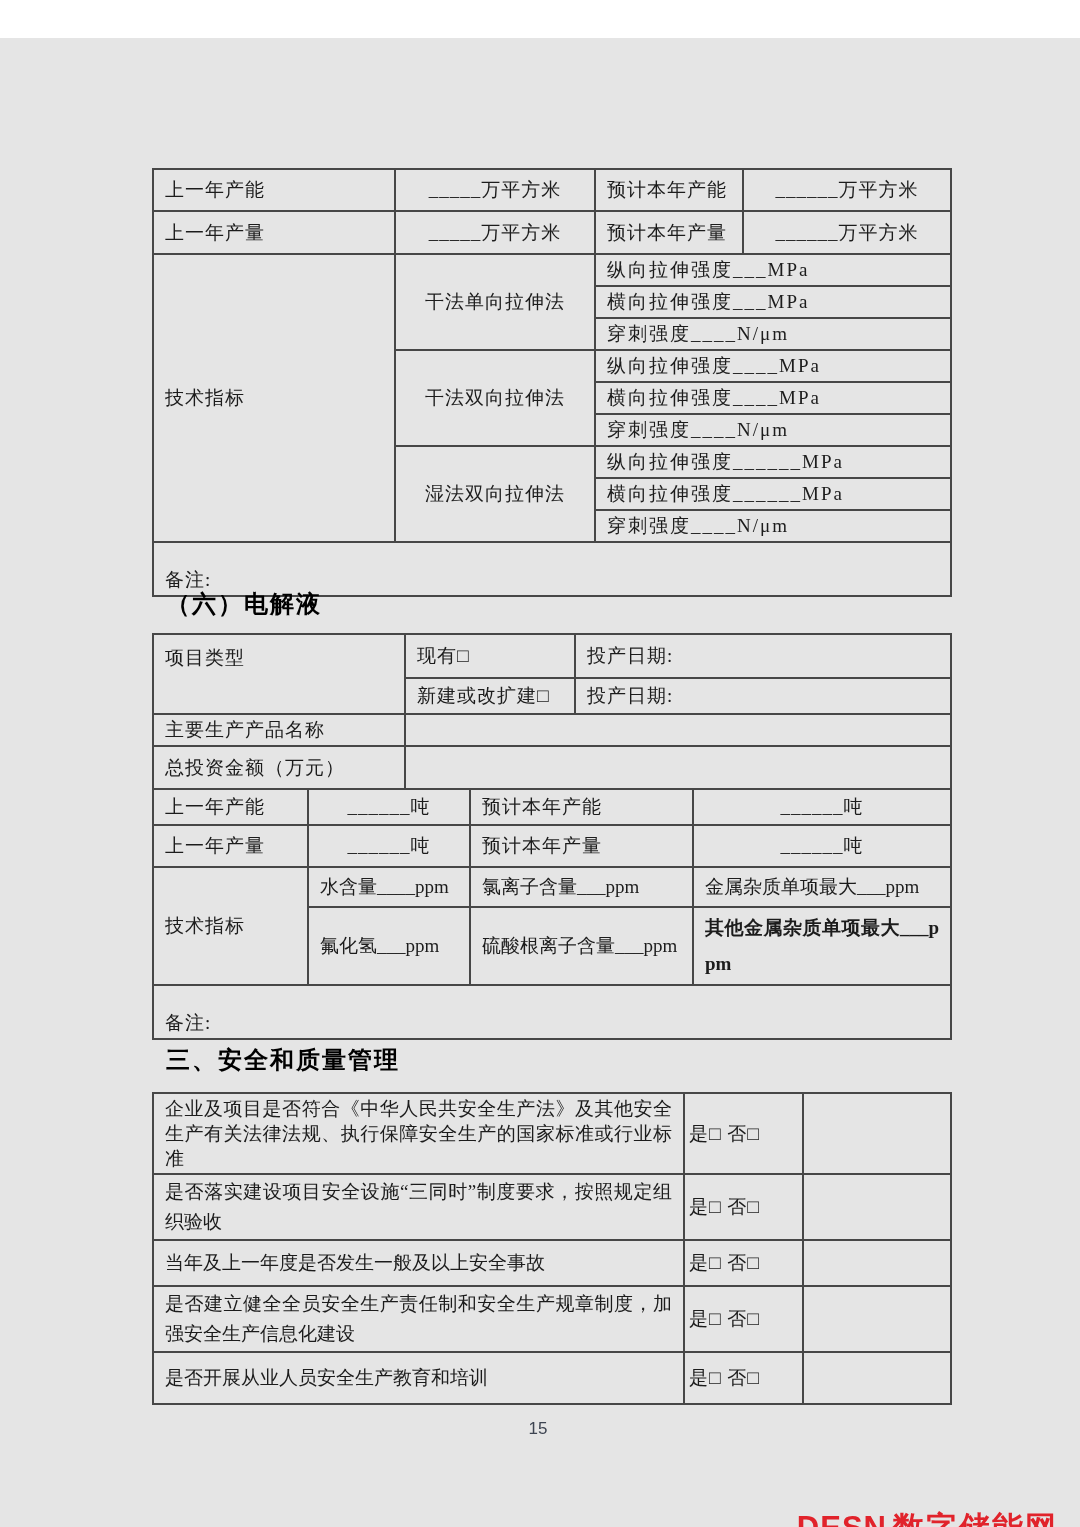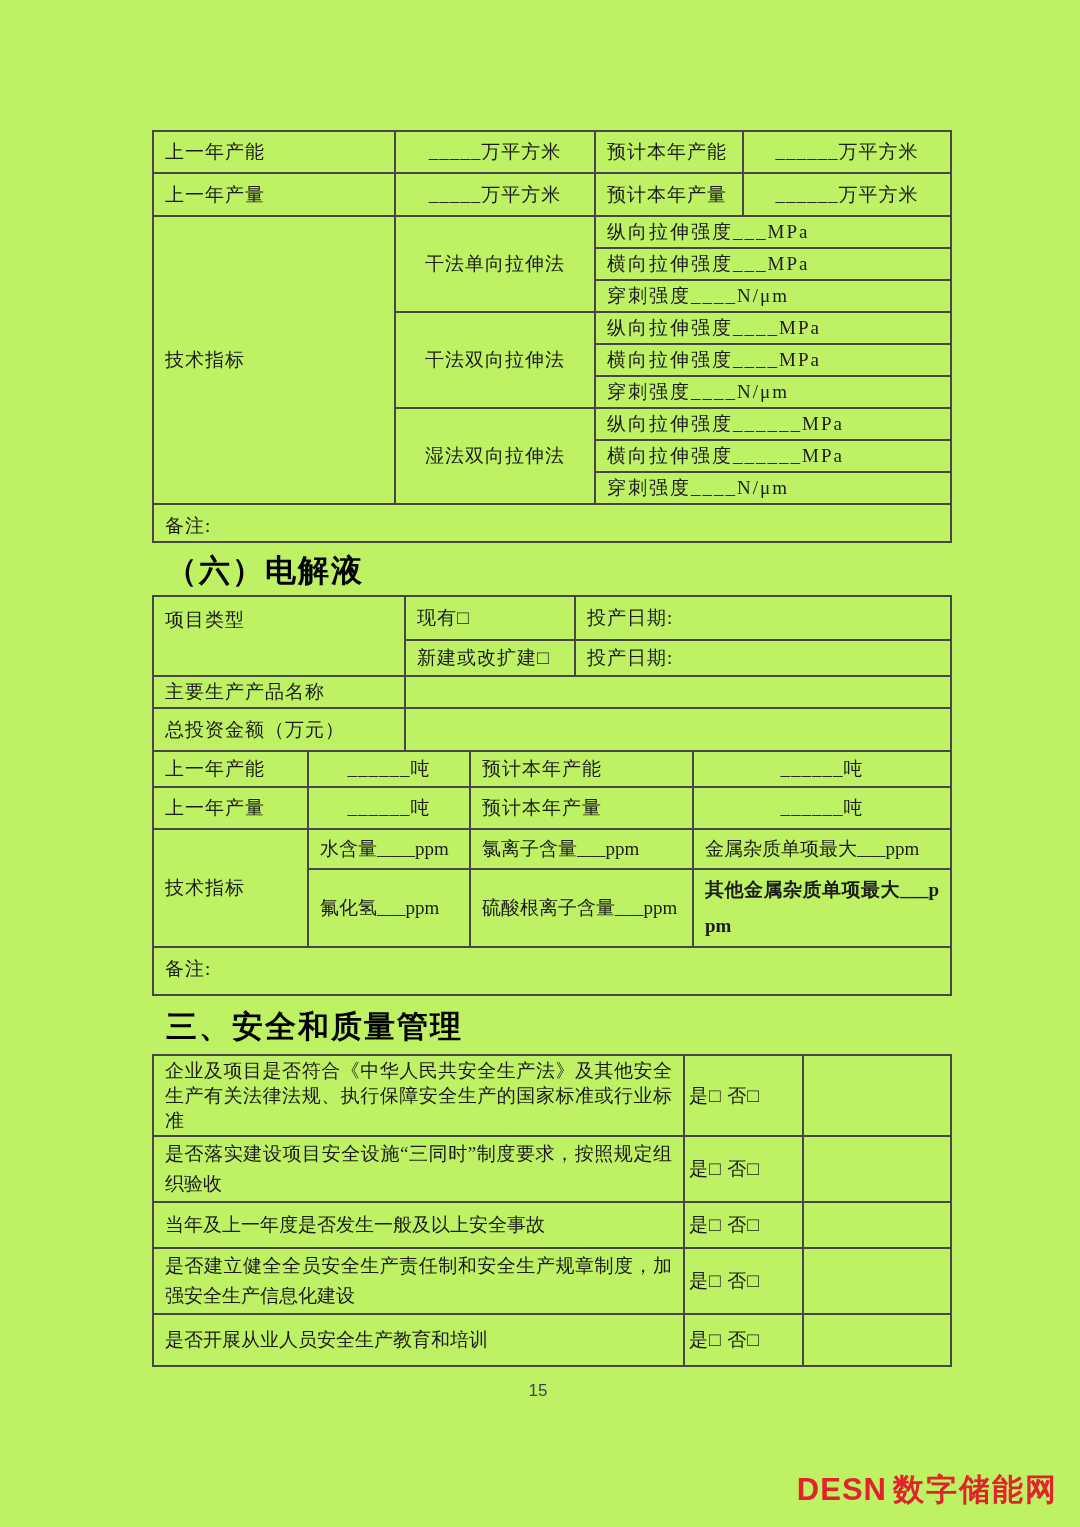--- a/index.html
+++ b/index.html
@@ -1,33 +1,33 @@
 <!DOCTYPE html>
 <html><head>
 <meta charset="utf-8">
 <style>
   html,body{margin:0;padding:0;background:#ffffff;}
   body{width:1080px;height:1527px;position:relative;font-family:"Liberation Serif",serif;color:#1c1c1c;}
-  .page{position:absolute;inset:0;background:#bef264;overflow:hidden;}
+  .page{position:absolute;inset:0;background:#e5e5e5;overflow:hidden;margin-top:38px;}
 
   table.tbl{position:absolute;border-collapse:collapse;table-layout:fixed;}
   .tbl td{border:2px solid #474747;font-size:19px;line-height:1.35;padding:2px 11px;
           vertical-align:middle;letter-spacing:1px;word-break:break-all;}
   .tbl td.c{text-align:center;}
   .tbl td.spec{letter-spacing:2px;}
   .tbl td.tight{letter-spacing:0;}
   .tbl td.top{vertical-align:top;padding-top:10px;}
-  .tbl td.note{vertical-align:top;padding-top:8px;}
+  .tbl td.note{vertical-align:top;padding-top:24px;}
   .tbl td.just{text-align:justify;letter-spacing:0;line-height:1.9;font-weight:bold;}
   .tbl td.q{text-align:justify;letter-spacing:0;line-height:30px;}
   .tbl td.q.q1{line-height:25px;}
   .tbl td.yn{letter-spacing:1px;padding-left:4px;}
 
   .sec-title{position:absolute;left:166px;font-family:"Liberation Sans",sans-serif;
-             font-weight:bold;font-size:31px;color:#000;letter-spacing:2px;margin:0;}
+             font-weight:bold;font-size:24px;color:#000;letter-spacing:2px;margin:0;}
 
   .pagenum{position:absolute;top:1381px;left:0;width:1076px;text-align:center;
            font-family:"Liberation Sans",sans-serif;font-size:17px;color:#3d4451;}
 
   .logo{position:absolute;top:1469px;right:22px;font-family:"Liberation Sans",sans-serif;
         font-weight:800;font-size:31px;color:#e1232b;letter-spacing:1px;white-space:nowrap;}
   .logo .cjk{margin-left:6px;letter-spacing:2px;}
 </style>
 </head>
 <body>

